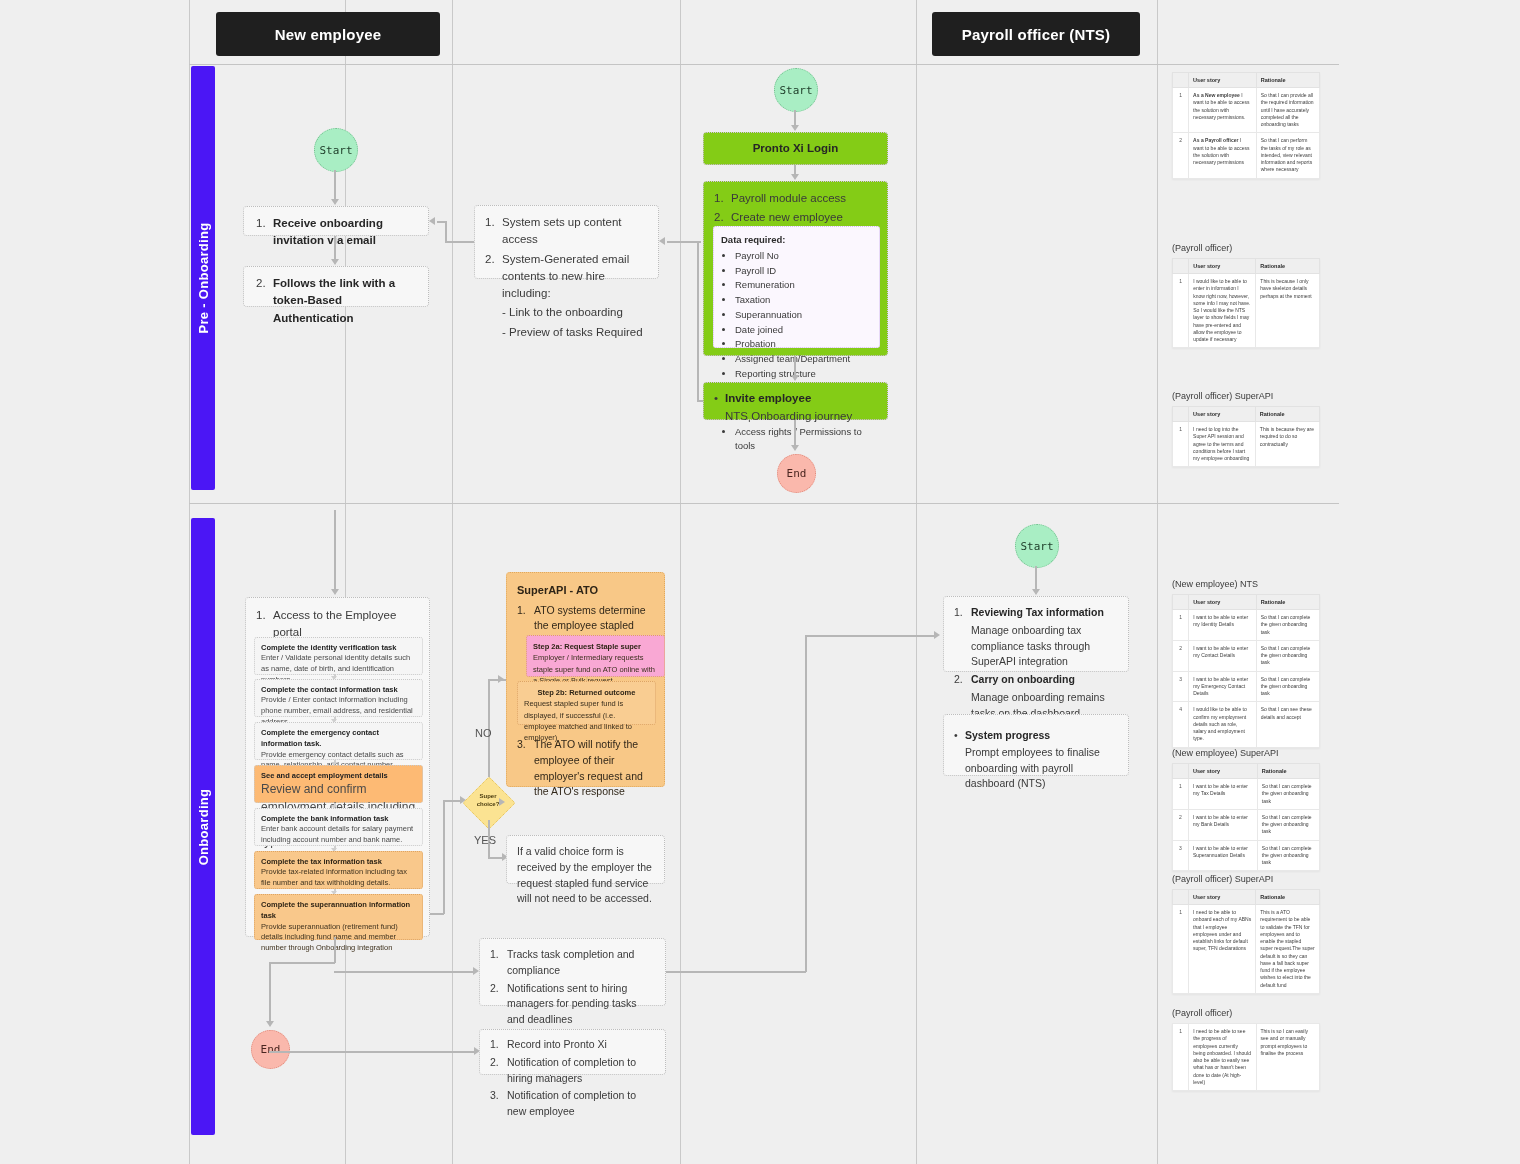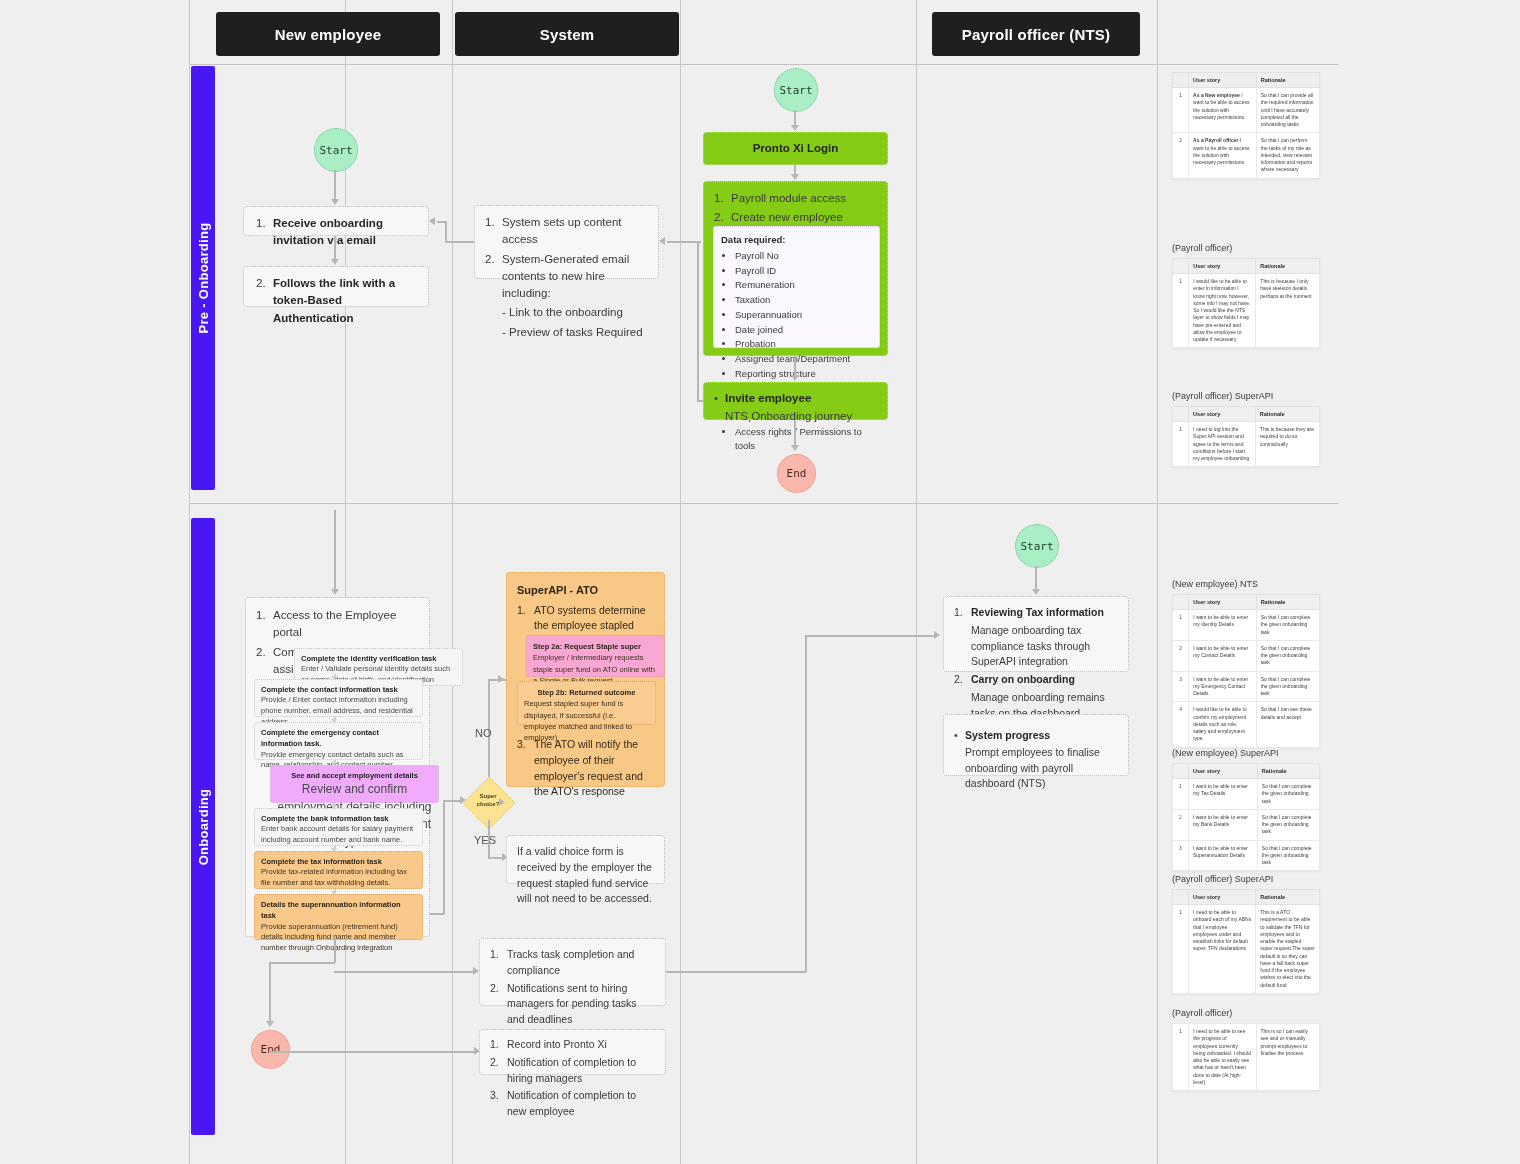--- a/index.html
+++ b/index.html
@@ -118,23 +118,20 @@
   <div class="vline" style="left:345px;height:1164px;"></div>
   <div class="vline" style="left:452px;height:1164px;"></div>
   <div class="vline" style="left:680px;height:1164px;"></div>
   <div class="vline" style="left:916px;height:1164px;"></div>
   <div class="vline" style="left:1157px;height:1164px;"></div>
   <div class="hline" style="left:189px;top:64px;width:1150px;"></div>
   <div class="hline" style="left:189px;top:503px;width:1150px;"></div>
 
   <div class="col-header" style="left:216px;top:12px;width:224px;height:44px;">
     <span>New employee</span>
-  </div>
-  <div class="col-header" style="left:455px;top:12px;width:224px;height:44px;">
-    <span>System</span>
   </div>
   <div class="col-header" style="left:932px;top:12px;width:208px;height:44px;">
     <span>Payroll officer (NTS)</span>
   </div>
 
   <div class="phase-band" style="left:191px;top:66px;width:24px;height:424px;">
     <span>Pre - Onboarding</span>
   </div>
   <div class="phase-band" style="left:191px;top:518px;width:24px;height:617px;">
     <span>Onboarding</span>
@@ -270,42 +267,42 @@
       <div class="li">
         <span class="num">1.</span>
         <span class="txt">Access to the Employee portal</span>
       </div>
       <div class="li">
         <span class="num">2.</span>
         <span class="txt">Completes the task assigned</span>
       </div>
     </div>
 
-    <div class="abs" style="left:8px;top:50px;width:169px;height:38px;border:1px dotted #c9c9c9;background:#f5f5f5;border-radius:3px;padding:4px 6px;margin-left:40px;">
+    <div class="abs" style="left:8px;top:39px;width:169px;height:38px;border:1px dotted #c9c9c9;background:#f5f5f5;border-radius:3px;padding:4px 6px;">
       <div style="font-size:7.5px;font-weight:bold;color:#222;">Complete the identity verification task</div>
       <div style="font-size:7.5px;line-height:1.45;color:#4a4a4a;">Enter / Validate personal identity details such as name, date of birth, and identification numbers.</div>
     </div>
     <div class="conn v" style="left:88px;top:76px;height:4px;background:#cfcfcf;"></div>
     <div class="arrow down" style="left:85px;top:78px;border-top-color:#cfcfcf;border-top-width:4px;border-left-width:3px;border-right-width:3px;"></div>
 
     <div class="abs" style="left:8px;top:81px;width:169px;height:38px;border:1px dotted #c9c9c9;background:#f5f5f5;border-radius:3px;padding:4px 6px;">
       <div style="font-size:7.5px;font-weight:bold;color:#222;">Complete the contact information task</div>
       <div style="font-size:7.5px;line-height:1.45;color:#4a4a4a;">Provide / Enter contact information including phone number, email address, and residential address.</div>
     </div>
     <div class="conn v" style="left:88px;top:119px;height:4px;background:#cfcfcf;"></div>
     <div class="arrow down" style="left:85px;top:121px;border-top-color:#cfcfcf;border-top-width:4px;border-left-width:3px;border-right-width:3px;"></div>
 
     <div class="abs" style="left:8px;top:124px;width:169px;height:38px;border:1px dotted #c9c9c9;background:#f5f5f5;border-radius:3px;padding:4px 6px;">
       <div style="font-size:7.5px;font-weight:bold;color:#222;">Complete the emergency contact information task.</div>
       <div style="font-size:7.5px;line-height:1.45;color:#4a4a4a;">Provide emergency contact details such as name, relationship, and contact number.</div>
     </div>
     <div class="conn v" style="left:88px;top:162px;height:4px;background:#cfcfcf;"></div>
     <div class="arrow down" style="left:85px;top:164px;border-top-color:#cfcfcf;border-top-width:4px;border-left-width:3px;border-right-width:3px;"></div>
 
-    <div class="abs" style="left:24px;top:167px;width:169px;height:38px;border:1px dotted #c9c9c9;background:#f0abfc;border-radius:3px;padding:4px 6px;text-align:center;">
+    <div class="abs" style="left:8px;top:167px;width:169px;height:38px;border:1px dotted #c9c9c9;background:#fdba74;border-radius:3px;padding:4px 6px;">
       <div style="font-size:7.5px;font-weight:bold;color:#222;">See and accept employment details</div>
       <div style="font-size:12px;line-height:1.45;color:#4a4a4a;">Review and confirm employment details including role, salary, and employment type.</div>
     </div>
     <div class="conn v" style="left:88px;top:205px;height:4px;background:#cfcfcf;"></div>
     <div class="arrow down" style="left:85px;top:207px;border-top-color:#cfcfcf;border-top-width:4px;border-left-width:3px;border-right-width:3px;"></div>
 
     <div class="abs" style="left:8px;top:210px;width:169px;height:38px;border:1px dotted #c9c9c9;background:#f5f5f5;border-radius:3px;padding:4px 6px;">
       <div style="font-size:7.5px;font-weight:bold;color:#222;">Complete the bank information task</div>
       <div style="font-size:7.5px;line-height:1.45;color:#4a4a4a;">Enter bank account details for salary payment including account number and bank name.</div>
     </div>
@@ -313,21 +310,21 @@
     <div class="arrow down" style="left:85px;top:250px;border-top-color:#cfcfcf;border-top-width:4px;border-left-width:3px;border-right-width:3px;"></div>
 
     <div class="abs" style="left:8px;top:253px;width:169px;height:38px;border:1px dotted #dda464;background:#f9c88b;border-radius:3px;padding:4px 6px;">
       <div style="font-size:7.5px;font-weight:bold;color:#2e2416;">Complete the tax information task</div>
       <div style="font-size:7.5px;line-height:1.45;color:#40331f;">Provide tax-related information including tax file number and tax withholding details.</div>
     </div>
     <div class="conn v" style="left:88px;top:291px;height:4px;background:#cfcfcf;"></div>
     <div class="arrow down" style="left:85px;top:293px;border-top-color:#cfcfcf;border-top-width:4px;border-left-width:3px;border-right-width:3px;"></div>
 
     <div class="abs" style="left:8px;top:296px;width:169px;height:46px;border:1px dotted #dda464;background:#f9c88b;border-radius:3px;padding:4px 6px;">
-      <div style="font-size:7.5px;font-weight:bold;color:#2e2416;">Details the superannuation information task</div>
+      <div style="font-size:7.5px;font-weight:bold;color:#2e2416;">Complete the superannuation information task</div>
       <div style="font-size:7.5px;line-height:1.45;color:#40331f;">Provide superannuation (retirement fund) details including fund name and member number through Onboarding integration</div>
     </div>
   </div>
 
   <div class="conn h" style="left:430px;top:913px;width:14px;"></div>
   <div class="conn v" style="left:443px;top:800px;height:114px;"></div>
   <div class="conn h" style="left:443px;top:800px;width:18px;"></div>
   <div class="arrow right" style="left:460px;top:796px;"></div>
 
   <div class="conn v" style="left:334px;top:937px;height:26px;"></div>

